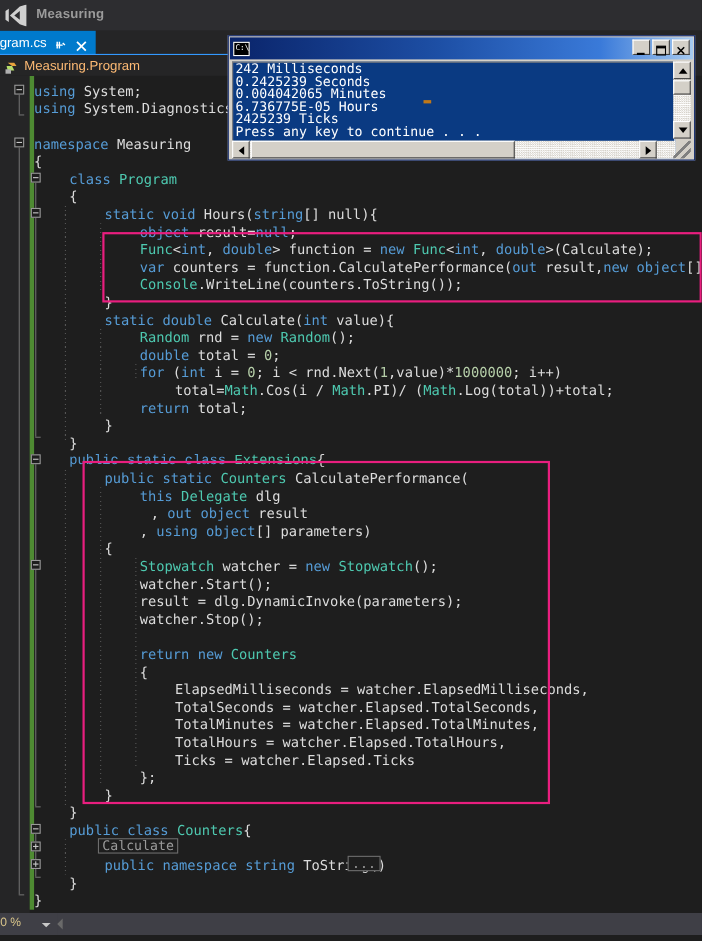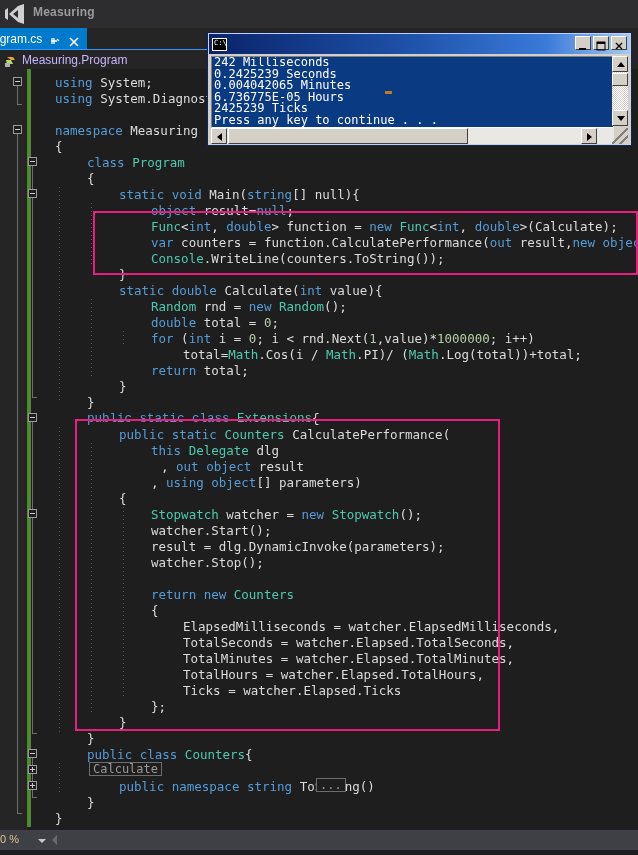--- a/index.html
+++ b/index.html
@@ -50,21 +50,21 @@
   }
 
   
   .breadcrumb{
     position:absolute;left:0;top:50px;width:638px;height:19px;
     background:#252526;display:flex;align-items:center;
   }
   .bc-icon{width:13px;height:13px;margin-left:4px;position:relative;flex:none;}
   .bc-text{
     font-family:"Liberation Sans",sans-serif;
-    font-size:12px;color:#c4b5fd;margin-left:5px;
+    font-size:12px;color:#fdba74;margin-left:5px;
   }
 
   
   .editor{
     position:absolute;left:0;top:69px;width:638px;height:761px;
     background:#1e1e1e;overflow:hidden;
   }
   .gutter-outline{
     position:absolute;left:0;top:0;width:27px;height:761px;background:#252526;
   }
@@ -72,21 +72,21 @@
     position:absolute;left:27px;top:0;width:4px;height:758px;background:#4e8a32;
   }
   .code-area{
     position:absolute;left:31px;top:0;width:607px;height:761px;
   }
 
   
   .ln{
     position:absolute;left:0;height:16px;line-height:16px;
     font-family:"DejaVu Sans Mono",monospace;font-size:12.5px;
-    white-space:pre;color:#dcdcdc;padding-left:24px;
+    white-space:pre;color:#dcdcdc;
   }
 
   
   .kw   {color:#569cd6;}  
   .typ  {color:#4ec9b0;}  
   .pl   {color:#dcdcdc;}
   .num  {color:#b5cea8;}
 
   
   .fold{
@@ -175,21 +175,21 @@
     font-family:"Liberation Sans",sans-serif;font-size:12px;font-weight:bold;color:#fff;
   }
   .cmd-btns{position:absolute;right:3px;top:2px;display:flex;gap:2px;}
   .cmd-btn{
     width:16px;height:14px;background:#d4d0c8;
     border-top:1px solid #fff;border-left:1px solid #fff;
     border-right:1px solid #404040;border-bottom:1px solid #404040;
     position:relative;box-sizing:border-box;
   }
   .cmd-body{
-    position:absolute;left:3px;top:23px;width:403px;height:72px;
+    position:absolute;left:3px;top:23px;width:403px;height:88px;
     background:#0a3a82;
     border-top:1px solid #808080;border-left:1px solid #808080;
     border-right:1px solid #fff;border-bottom:1px solid #fff;
     box-sizing:border-box;overflow:hidden;
   }
   .cmd-line{
     font-family:"DejaVu Sans Mono",monospace;font-size:12px;line-height:11.5px;
     color:#fff;white-space:pre;padding-left:2px;
   }
   .cmd-cursor{
@@ -337,21 +337,21 @@
       <div class="guide" style="left:92px;top:438px;height:192px;"></div>
       <div class="guide" style="left:28px;top:694px;height:32px;"></div>
 
       <div id="codelines">
           <div class="ln" style="top: 6px; left: 0px;"><span class="kw">using</span> <span class="pl">System;</span></div>
           <div class="ln" style="top: 22px; left: 0px;"><span class="kw">using</span> <span class="pl">System.Diagnostics;</span></div>
           <div class="ln" style="top: 54px; left: 0px;"><span class="kw">namespace</span> <span class="pl">Measuring</span></div>
           <div class="ln" style="top: 70px; left: 0px;"><span class="pl">{</span></div>
           <div class="ln" style="top: 86px; left: 32px;"><span class="kw">class</span> <span class="typ">Program</span></div>
           <div class="ln" style="top: 102px; left: 32px;"><span class="pl">{</span></div>
-          <div class="ln" style="top: 118px; left: 64px;"><span class="kw">static</span> <span class="kw">void</span> <span class="pl">Main(</span><span class="kw">string</span><span class="pl">[] null){</span></div>
+          <div class="ln" style="top: 118px; left: 64px;"><span class="kw">static</span> <span class="kw">void</span> <span class="pl">Hours(</span><span class="kw">string</span><span class="pl">[] null){</span></div>
           <div class="ln" style="top: 134px; left: 96px;"><span class="kw">object</span> <span class="pl">result=</span><span class="kw">null</span><span class="pl">;</span></div>
           <div class="ln" style="top: 150px; left: 96px;"><span class="typ">Func</span><span class="pl">&lt;</span><span class="kw">int</span><span class="pl">, </span><span class="kw">double</span><span class="pl">&gt; function = </span><span class="kw">new</span> <span class="typ">Func</span><span class="pl">&lt;</span><span class="kw">int</span><span class="pl">, </span><span class="kw">double</span><span class="pl">&gt;(Calculate);</span></div>
           <div class="ln" style="top: 166px; left: 96px;"><span class="kw">var</span> <span class="pl">counters = function.CalculatePerformance(</span><span class="kw">out</span> <span class="pl">result,</span><span class="kw">new</span> <span class="kw">object</span><span class="pl">[]{</span></div>
           <div class="ln" style="top: 182px; left: 96px;"><span class="typ">Console</span><span class="pl">.WriteLine(counters.ToString());</span></div>
           <div class="ln" style="top: 198px; left: 64px;"><span class="pl">}</span></div>
           <div class="ln" style="top: 214px; left: 64px;"><span class="kw">static</span> <span class="kw">double</span> <span class="pl">Calculate(</span><span class="kw">int</span> <span class="pl">value){</span></div>
           <div class="ln" style="top: 230px; left: 96px;"><span class="typ">Random</span> <span class="pl">rnd = </span><span class="kw">new</span> <span class="typ">Random</span><span class="pl">();</span></div>
           <div class="ln" style="top: 246px; left: 96px;"><span class="kw">double</span> <span class="pl">total = </span><span class="num">0</span><span class="pl">;</span></div>
           <div class="ln" style="top: 262px; left: 96px;"><span class="kw">for</span> <span class="pl">(</span><span class="kw">int</span> <span class="pl">i = </span><span class="num">0</span><span class="pl">; i &lt; rnd.Next(</span><span class="num">1</span><span class="pl">,value)*</span><span class="num">1000000</span><span class="pl">; i++)</span></div>
           <div class="ln" style="top: 278px; left: 128px;"><span class="pl">total=</span><span class="typ">Math</span><span class="pl">.Cos(i / </span><span class="typ">Math</span><span class="pl">.PI)/ (</span><span class="typ">Math</span><span class="pl">.Log(total))+total;</span></div>

